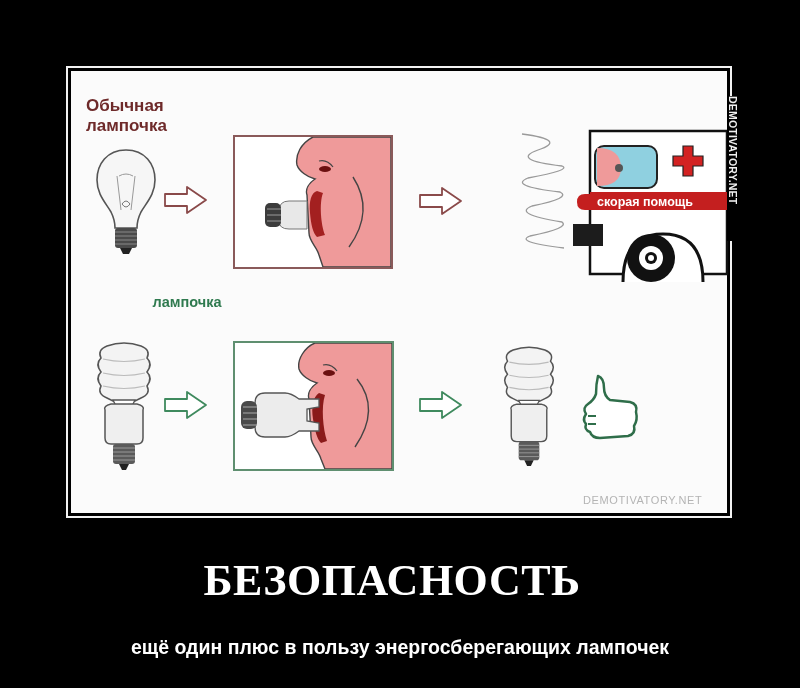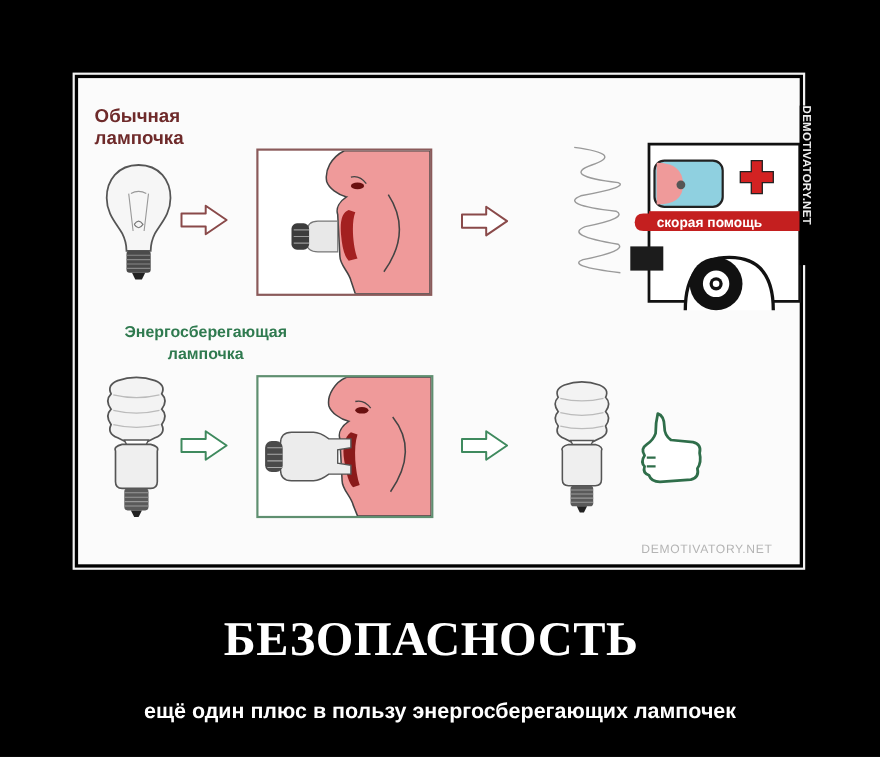--- a/index.html
+++ b/index.html
@@ -80,21 +80,20 @@
   <circle cx="78" cy="130" r="12" fill="#fff"></circle>
   <circle cx="78" cy="130" r="6" fill="#111"></circle>
   <circle cx="78" cy="130" r="3" fill="#fff"></circle>
 </svg>
 
 <div class="watermark-vertical">
   <span>DEMOTIVATORY.NET</span>
 </div>
 
 <div class="label-bottom">
-  <div>Энергосберегающая</div>
   <div>лампочка</div>
 </div>
 
 <svg style="left:93px;top:342px;width:62px;height:130px" viewBox="0 0 62 130">
   <path d="M14 4 Q31 -2 48 4 Q58 8 54 16 Q60 22 54 30 Q60 36 54 44 Q58 52 48 56 L40 60 L22 60 L14 56 Q4 52 8 44 Q2 36 8 30 Q2 22 8 16 Q4 8 14 4 Z" fill="#f3f3f3" stroke="#555" stroke-width="1.6"></path>
   <path d="M10 17 Q31 22 52 17 M10 31 Q31 36 52 31 M10 44 Q31 49 52 44" fill="none" stroke="#bbb" stroke-width="1.2"></path>
   <path d="M20 58 L42 58 L36 70 L26 70 Z" fill="#fff" stroke="#555" stroke-width="1.3"></path>
   <path d="M12 68 Q10 64 18 62 L44 62 Q52 64 50 68 L50 96 Q50 102 44 102 L18 102 Q12 102 12 96 Z" fill="#efefef" stroke="#555" stroke-width="1.5"></path>
   <rect x="20" y="102" width="22" height="20" rx="3" fill="#5a5a5a"></rect>
   <path d="M20 106 L42 106 M20 110 L42 110 M20 114 L42 114 M20 118 L42 118" stroke="#999" stroke-width="1"></path>

